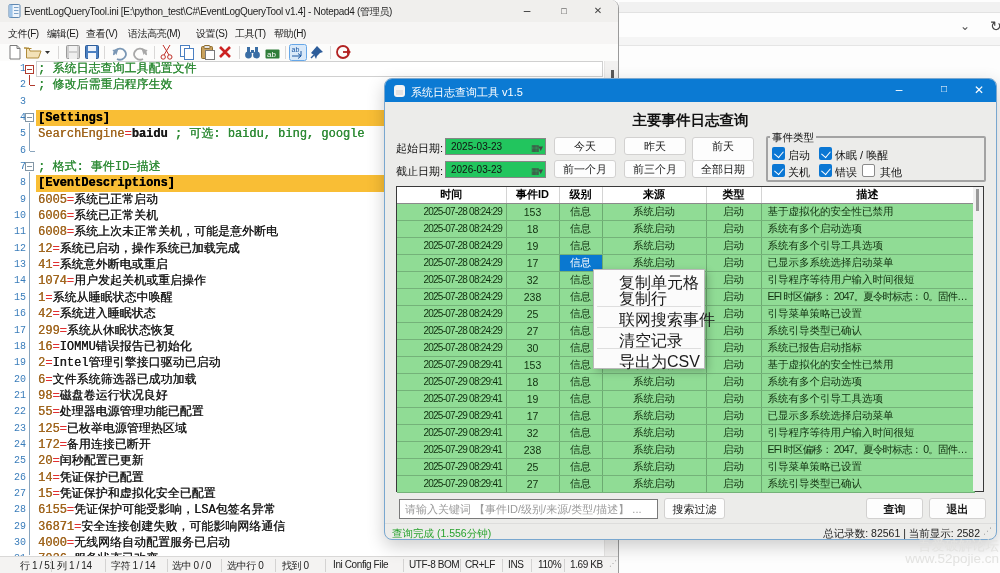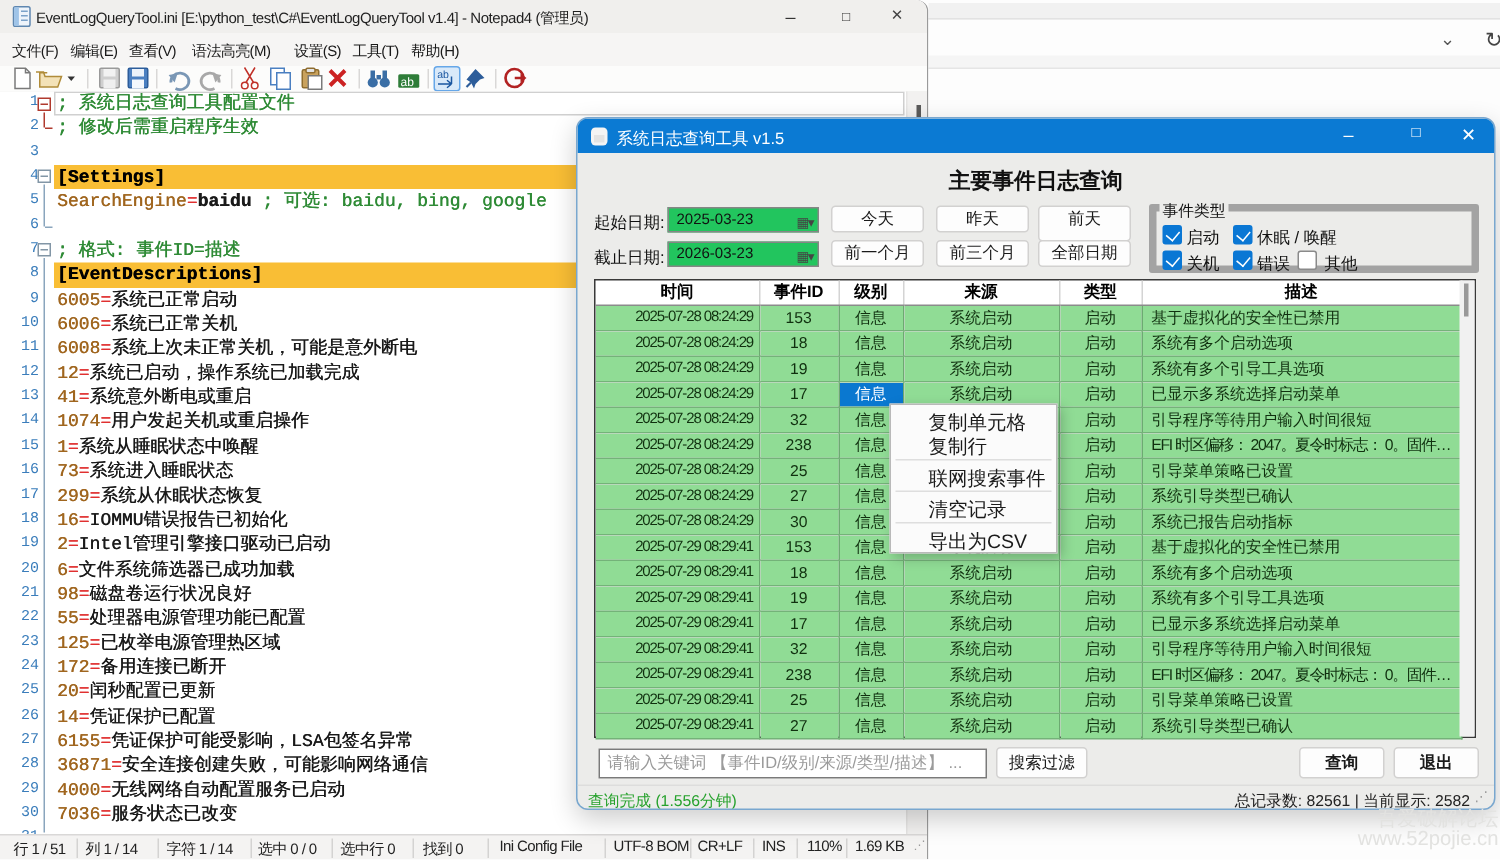--- a/index.html
+++ b/index.html
@@ -53,21 +53,21 @@
 #dlg { left:384px; top:78px; width:613px; height:462px; background:#ececea; border:1px solid #79a7cf; border-radius:8px; overflow:hidden; box-shadow:0 6px 18px rgba(0,0,0,0.2); z-index:20; }
 #dlg .dtitle { position:absolute; left:0; top:0; width:611px; height:23px; background:#0b7ad3; }
 #dlg .dtitle .txt { position:absolute; left:26px; top:6px; color:#fff; font-size:11px; }
 #dlg .dtitle .ico { position:absolute; left:9px; top:6px; width:11px; height:12px; background:#f4f4f4; border-radius:3px; }
 #dlg .dbtn { position:absolute; top:4px; color:#fff; font-size:12px; width:30px; text-align:center; }
 #dlg h1 { position:absolute; left:0; top:32px; width:100%; text-align:center; font-size:14.5px; color:#111; font-weight:bold; }
 .dlbl { position:absolute; font-size:11px; color:#111; }
 .dtp { position:absolute; width:101px; height:17px; background:#22c55e; border:1px solid #868686; font-size:10px; color:#111; line-height:15px; padding-left:5px; }
 .dtp .cal { position:absolute; right:3px; top:2px; font-size:9px; color:#444; letter-spacing:-1px; }
 .btn { position:absolute; background:#fdfdfd; border:1px solid #d2d1d0; border-radius:3px; font-size:11px; color:#1a1a1a; text-align:center; }
-#grp { position:absolute; left:381px; top:57px; width:220px; height:46px; border:5px solid #a3a3a3; border-radius:2px; }
+#grp { position:absolute; left:381px; top:57px; width:220px; height:46px; border:2px solid #a3a3a3; border-radius:2px; }
 #grp .glbl { position:absolute; left:2px; top:-7px; background:#ececea; padding:0 2px; font-size:10.5px; color:#111; }
 .cb { position:absolute; width:13px; height:13px; border-radius:2px; }
 .cb.on { background:#0a77d4; }
 .cb.on:after { content:""; position:absolute; left:3.5px; top:1.5px; width:4.5px; height:7px; border:solid #fff; border-width:0 1.6px 1.6px 0; transform:rotate(40deg); }
 .cb.off { background:#fff; border:1px solid #8a8a8a; }
 .cblbl { position:absolute; font-size:11px; color:#111; }
 
 
 #tblwrap { position:absolute; left:11px; top:107px; width:588px; height:306px; border:1px solid #393939; background:#fff; }
 #tbl { border-collapse:collapse; table-layout:fixed; width:577px; }
@@ -80,21 +80,21 @@
 #tsb .th { position:absolute; left:3px; top:2px; width:3px; height:22px; background:#999; }
 
 
 #dlg .inp { position:absolute; left:14px; top:420px; width:259px; height:20px; background:#fff; border:1px solid #7a7a7a; font-size:11px; color:#9b9b9b; line-height:18px; padding-left:5px; white-space:nowrap; overflow:hidden; }
 #dlg .dstat { position:absolute; left:0; top:444px; width:100%; height:17px; border-top:1px solid #dddddc; font-size:10.5px; }
 #dlg .dstat .l { position:absolute; left:7px; top:3px; color:#27a22d; }
 #dlg .dstat .r { position:absolute; right:16px; top:3px; color:#222; }
 #dlg .grip { position:absolute; right:3px; bottom:3px; width:10px; height:10px; color:#9a9a9a; font-size:9px; line-height:10px; }
 
 
-#ctx { left:593px; top:269px; width:112px; height:100px; background:#fbfbfb; border:1px solid #b9b9b9; box-shadow:3px 3px 8px rgba(0,0,0,0.22); z-index:40; font-size:13px; color:#1b1b1b; }
+#ctx { left:593px; top:269px; width:112px; height:100px; background:#fbfbfb; border:1px solid #b9b9b9; box-shadow:3px 3px 8px rgba(0,0,0,0.22); z-index:40; font-size:16px; color:#1b1b1b; }
 #ctx div { position:absolute; left:25px; white-space:nowrap; }
 #ctx i { position:absolute; left:3px; width:104px; height:1px; background:#dedede; }
 </style></head>
 <body>
 
 <div id="bgwin" class="abs">
   <div class="b1"></div>
     <div class="b3"></div>
   <span class="chev">⌄</span>
     <span class="refr">↻</span>
@@ -262,50 +262,51 @@
         <div class="ln"></div>
         <div class="ln"><span class="c">; 格式: 事件ID=描述</span></div>
         <div class="ln secline"><span class="sec">[EventDescriptions]</span></div>
         <div class="ln"><span class="k">6005</span><span class="eq">=</span><span class="v">系统已正常启动</span></div>
         <div class="ln"><span class="k">6006</span><span class="eq">=</span><span class="v">系统已正常关机</span></div>
         <div class="ln"><span class="k">6008</span><span class="eq">=</span><span class="v">系统上次未正常关机，可能是意外断电</span></div>
         <div class="ln"><span class="k">12</span><span class="eq">=</span><span class="v">系统已启动，操作系统已加载完成</span></div>
         <div class="ln"><span class="k">41</span><span class="eq">=</span><span class="v">系统意外断电或重启</span></div>
         <div class="ln"><span class="k">1074</span><span class="eq">=</span><span class="v">用户发起关机或重启操作</span></div>
         <div class="ln"><span class="k">1</span><span class="eq">=</span><span class="v">系统从睡眠状态中唤醒</span></div>
-        <div class="ln"><span class="k">73</span><span class="eq">=</span><span class="v">系统进入睡眠状态</span></div>
+        <div class="ln"><span class="k">42</span><span class="eq">=</span><span class="v">系统进入睡眠状态</span></div>
         <div class="ln"><span class="k">299</span><span class="eq">=</span><span class="v">系统从休眠状态恢复</span></div>
         <div class="ln"><span class="k">16</span><span class="eq">=</span><span class="v">IOMMU错误报告已初始化</span></div>
         <div class="ln"><span class="k">2</span><span class="eq">=</span><span class="v">Intel管理引擎接口驱动已启动</span></div>
         <div class="ln"><span class="k">6</span><span class="eq">=</span><span class="v">文件系统筛选器已成功加载</span></div>
         <div class="ln"><span class="k">98</span><span class="eq">=</span><span class="v">磁盘卷运行状况良好</span></div>
         <div class="ln"><span class="k">55</span><span class="eq">=</span><span class="v">处理器电源管理功能已配置</span></div>
         <div class="ln"><span class="k">125</span><span class="eq">=</span><span class="v">已枚举电源管理热区域</span></div>
         <div class="ln"><span class="k">172</span><span class="eq">=</span><span class="v">备用连接已断开</span></div>
         <div class="ln"><span class="k">20</span><span class="eq">=</span><span class="v">闰秒配置已更新</span></div>
         <div class="ln"><span class="k">14</span><span class="eq">=</span><span class="v">凭证保护已配置</span></div>
+        <div class="ln"><span class="k">15</span><span class="eq">=</span><span class="v">凭证保护和虚拟化安全已配置</span></div>
         <div class="ln"><span class="k">6155</span><span class="eq">=</span><span class="v">凭证保护可能受影响，LSA包签名异常</span></div>
         <div class="ln"><span class="k">36871</span><span class="eq">=</span><span class="v">安全连接创建失败，可能影响网络通信</span></div>
         <div class="ln"><span class="k">4000</span><span class="eq">=</span><span class="v">无线网络自动配置服务已启动</span></div>
         <div class="ln"><span class="k">7036</span><span class="eq">=</span><span class="v">服务状态已改变</span></div>
       </div>
     <div class="fbox red" style="left:25px; top:4px;"></div>
     <div class="fline" style="left:29px; top:14px; height:10px; background:#b03a2e;"></div>
     <div class="fel" style="left:30px; top:24px; background:#b03a2e;"></div>
     <div class="fbox" style="left:25px; top:52px;"></div>
     <div class="fline" style="left:29px; top:62px; height:28px;"></div>
     <div class="fel" style="left:30px; top:90px;"></div>
     <div class="fbox" style="left:25px; top:101px;"></div>
     <div class="fline" style="left:29px; top:111px; height:383px;"></div>
   </div>
   <div id="vscroll" class="abs">
       <div style="position:absolute;left:6px;top:9px;width:2.5px;height:9px;background:#5a5a5a;"></div>
     </div>
   <div class="status">
-    <span style="left:9px;text-align:right;">行 1 / 51</span>
+    <span style="left:20px;text-align:right;">行 1 / 51</span>
       <i style="left:51px;"></i>
     <span style="left:57px;">列 1 / 14</span>
       <i style="left:105px;"></i>
     <span style="left:111px;">字符 1 / 14</span>
       <i style="left:167px;"></i>
     <span style="left:172px;">选中 0 / 0</span>
       <i style="left:221px;"></i>
     <span style="left:227px;">选中行 0</span>
       <i style="left:275px;"></i>
     <span style="left:282px;">找到 0</span>

